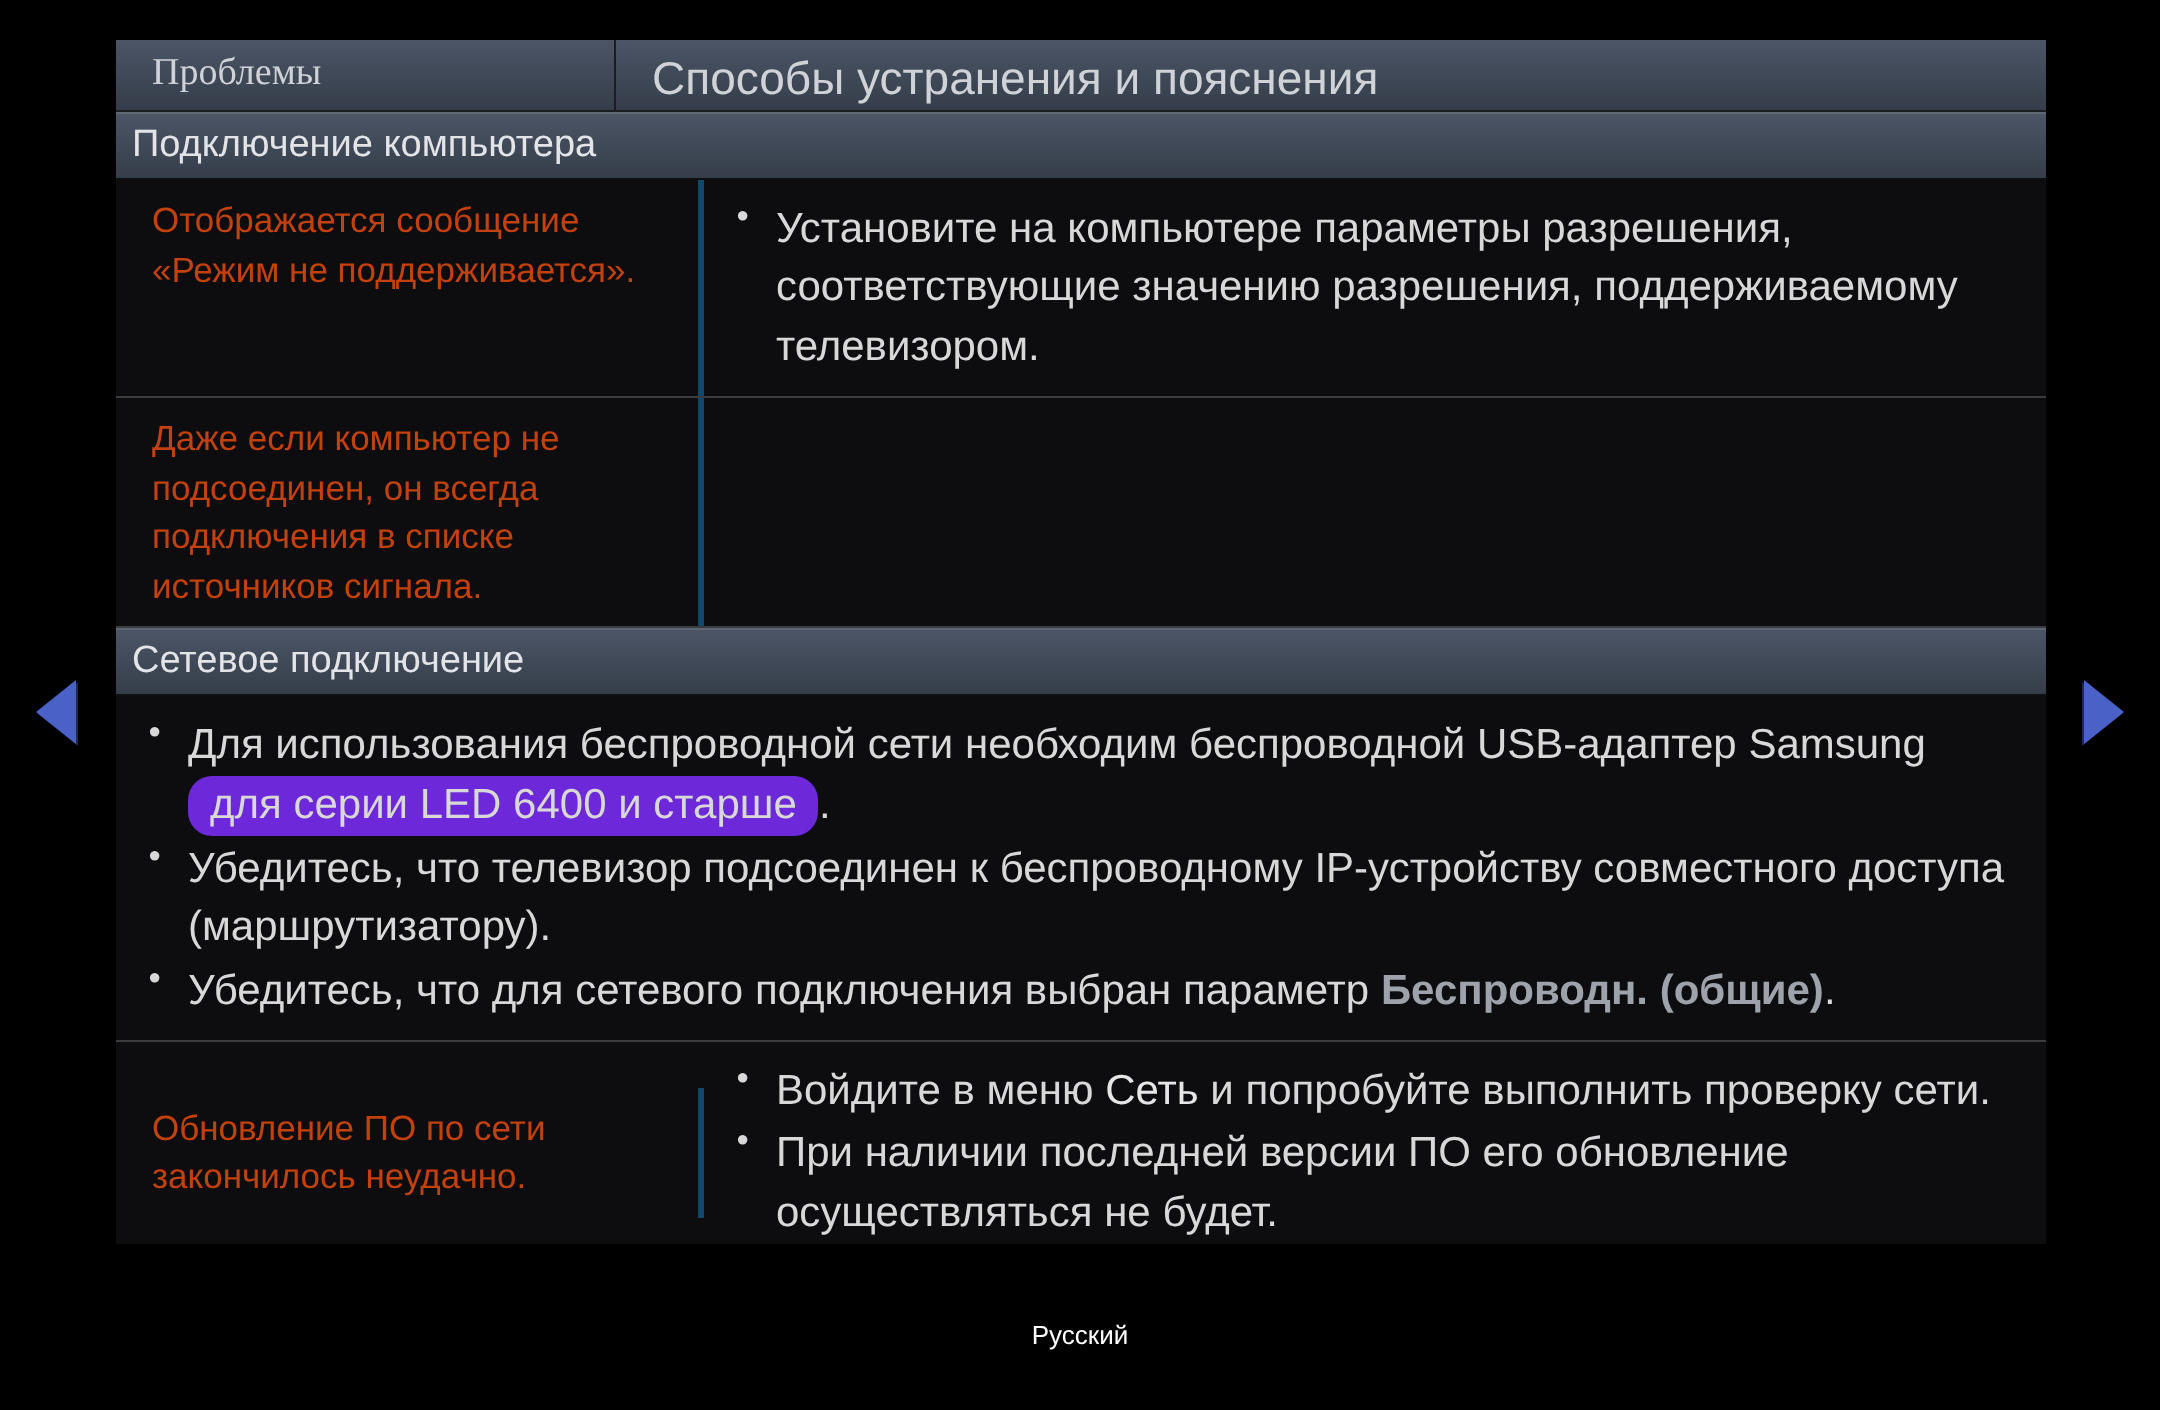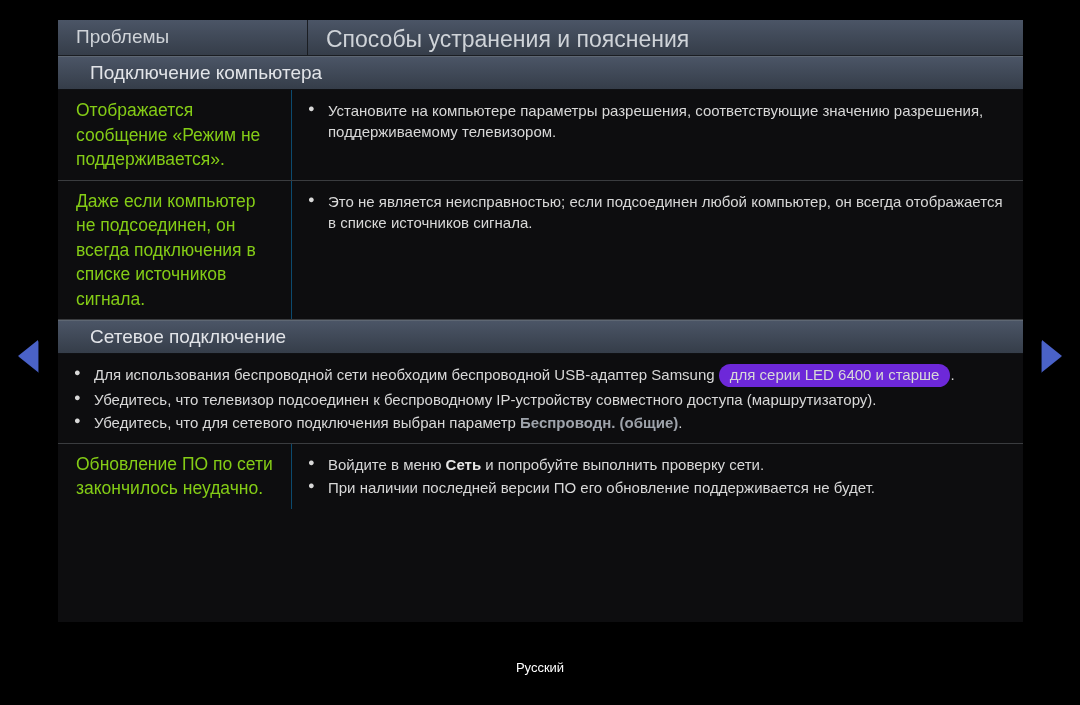--- a/index.html
+++ b/index.html
@@ -1,32 +1,32 @@
 <!DOCTYPE html>
 <html><head>
 <meta charset="utf-8">
 <style>
   * { box-sizing: border-box; margin: 0; padding: 0; }
   html, body { width: 1080px; height: 705px; background: #000; font-family: Arial, Helvetica, sans-serif; color: #d8d8d8; }
   .page { position: relative; width: 1080px; height: 705px; background: #000; }
   .panel { position: absolute; left: 58px; top: 20px; width: 965px; height: 602px; background: #0d0d0f; }
   .header-row { display: flex; background: linear-gradient(#4b5566,#353d49); height: 36px; border-bottom: 1px solid #1a1d22; }
-  .header-cell-left { width: 250px; padding: 6px 0 0 18px; font-size: 19px; color: #cfd3d8; border-right: 1px solid #1a1d22; }
+  .header-cell-left { width: 250px; padding: 6px 0 0 18px; font-size: 19px; color: #cfd3d8; border-right: 1px solid #1a1d22; font-family: Liberation Serif, serif; }
   .header-cell-right { flex: 1; padding: 6px 0 0 18px; font-size: 23px; color: #cfd3d8; }
-  .section-row { background: linear-gradient(#4b5566,#353d49); height: 34px; padding: 5px 0 0 32px; font-size: 19px; color: #e2e4e8; border-top: 1px solid #5e6773; border-bottom: 1px solid #0f1013; }
+  .section-row { background: linear-gradient(#4b5566,#353d49); height: 34px; padding: 5px 0 0 8px; font-size: 19px; color: #e2e4e8; border-top: 1px solid #5e6773; border-bottom: 1px solid #0f1013; }
   .body-row { display: flex; border-bottom: 1px solid #3a3c3f; }
   .body-row:last-child { border-bottom: none; align-items: center; }
-  .col-left { width: 234px; padding: 8px 12px 8px 18px; font-size: 17.5px; line-height: 1.4; color: #84cc16; border-right: 1px solid #0c4a6e; }
-  .col-right { flex: 1; padding: 8px 14px 8px 14px; font-size: 15px; line-height: 1.4; color: #d8d8d8; }
+  .col-left { width: 294px; padding: 8px 12px 8px 18px; font-size: 17.5px; line-height: 1.4; color: #c2410c; border-right: 3px solid #0c4a6e; }
+  .col-right { flex: 1; padding: 8px 14px 8px 14px; font-size: 21px; line-height: 1.4; color: #d8d8d8; }
   ul.bullets { list-style: none; }
   ul.bullets li { position: relative; padding-left: 22px; margin: 2px 0; }
   ul.bullets li::before { content: "●"; position: absolute; left: 2px; top: 1px; font-size: 11px; color: #d8d8d8; }
   .pill { background: #6d28d9; border-radius: 12px; padding: 1px 11px 2px 11px; display: inline-block; color: #d8d8d8; line-height: 1.3; }
   .bold-grey { font-weight: bold; color: #9ea3ab; }
-  .bold-white { font-weight: bold; color: #e6e6e6; }
+  .bold-white { font-weight: normal; color: #e6e6e6; }
   .arrow { position: absolute; top: 340px; width: 0; height: 0; border-style: solid; }
   .arrow-left { left: 18px; border-width: 16px 20px 16px 0; border-color: transparent #4a62c8 transparent transparent; filter: drop-shadow(1px 1px 0 #1e2a5a); }
   .arrow-right { right: 18px; border-width: 16px 0 16px 20px; border-color: transparent transparent transparent #4a62c8; filter: drop-shadow(-1px 1px 0 #1e2a5a); }
   .footer { position: absolute; left: 0; right: 0; top: 660px; text-align: center; font-size: 13px; color: #ffffff; }
 </style>
 </head>
 <body>
 
 <div class="page">
 
@@ -46,25 +46,20 @@
       <div class="col-left">Отображается сообщение «Режим не поддерживается».</div>
       <div class="col-right">
         <ul class="bullets">
             <li>Установите на компьютере параметры разрешения, соответствующие значению разрешения, поддерживаемому телевизором.</li>
           </ul>
       </div>
     </div>
 
     <div class="body-row">
       <div class="col-left">Даже если компьютер не подсоединен, он всегда подключения в списке источников сигнала.</div>
-      <div class="col-right">
-        <ul class="bullets">
-            <li>Это не является неисправностью; если подсоединен любой компьютер, он всегда отображается в списке источников сигнала.</li>
-          </ul>
-      </div>
     </div>
 
 
     <div class="section-row">Сетевое подключение</div>
 
     <div class="body-row">
       <div class="col-right">
         <ul class="bullets">
           <li>
             <span>Для использования беспроводной сети необходим беспроводной USB-адаптер Samsung </span><span class="pill"> для серии LED 6400 и старше </span><span>.</span>
@@ -77,21 +72,21 @@
       </div>
     </div>
 
     <div class="body-row">
       <div class="col-left">Обновление ПО по сети закончилось неудачно.</div>
       <div class="col-right">
         <ul class="bullets">
           <li>
             <span>Войдите в меню </span><span class="bold-white">Сеть</span><span> и попробуйте выполнить проверку сети.</span>
           </li>
-          <li>При наличии последней версии ПО его обновление поддерживается не будет.</li>
+          <li>При наличии последней версии ПО его обновление осуществляться не будет.</li>
         </ul>
       </div>
     </div>
 
   </div>
 
   <div class="footer">Русский</div>
 
 </div>
 

